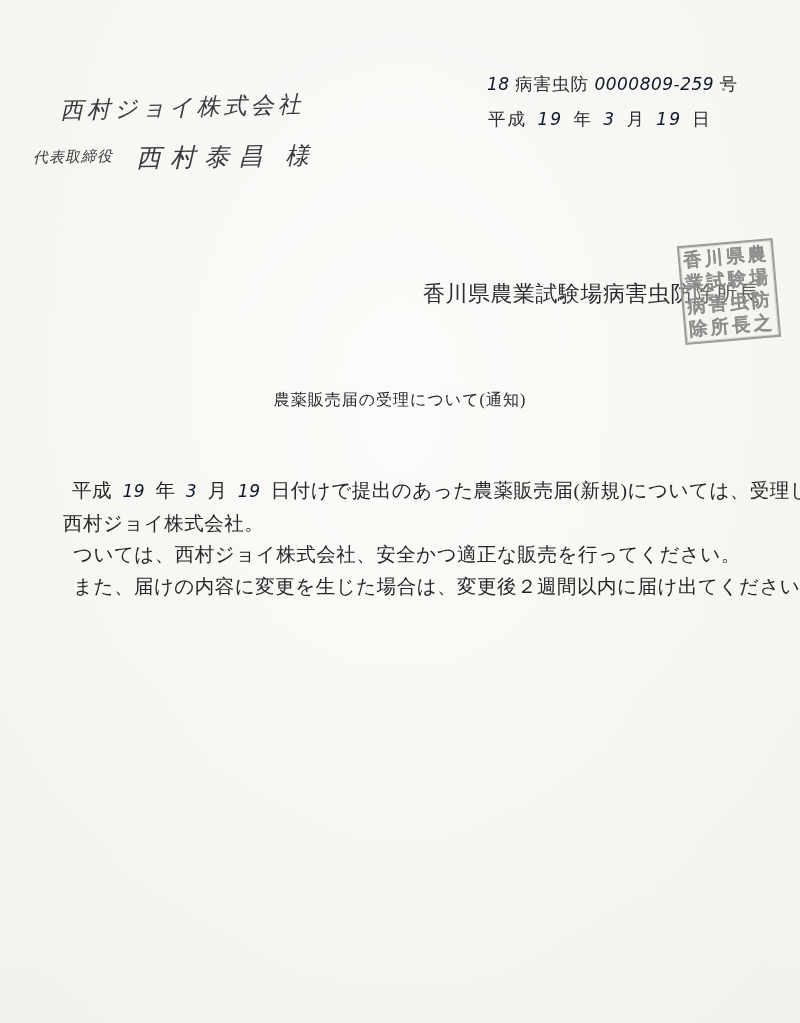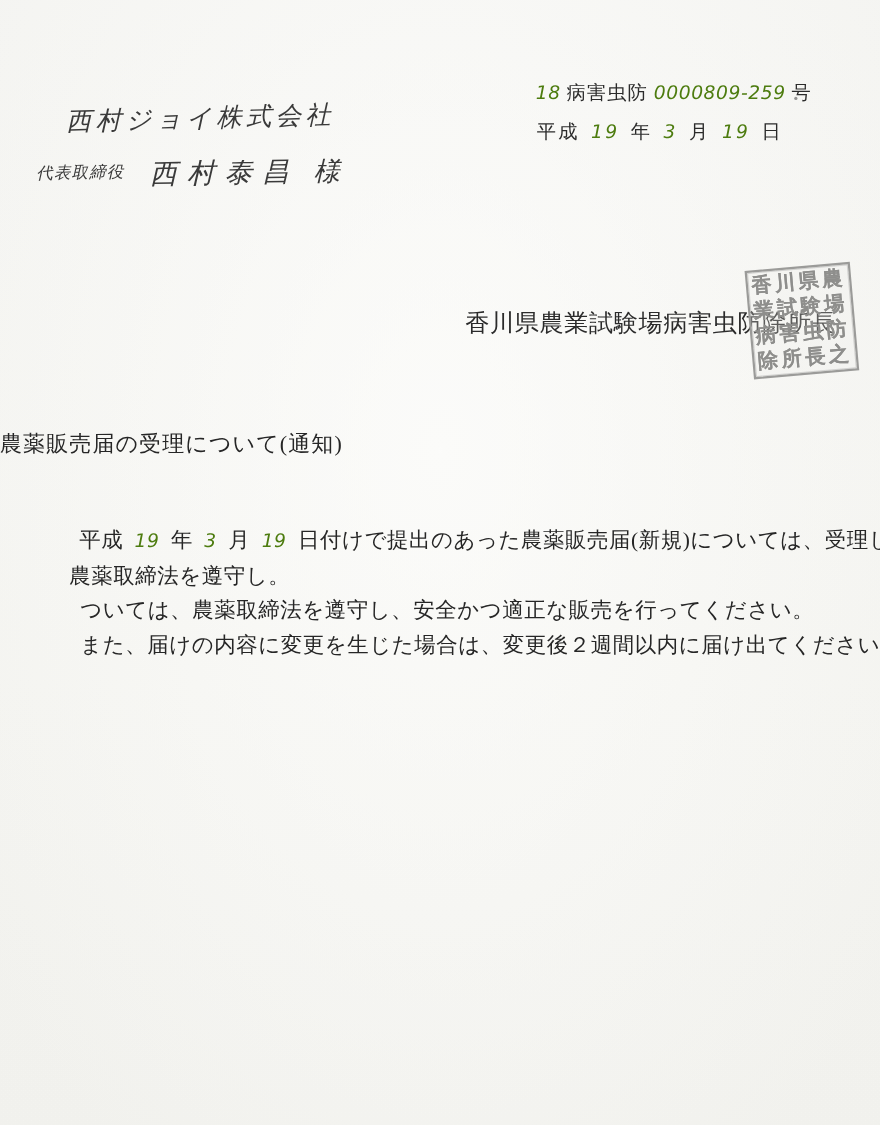--- a/index.html
+++ b/index.html
@@ -29,21 +29,21 @@
   
   .print {
     font-family: "Liberation Serif", "DejaVu Serif", serif;
     color: #2b2b2b;
   }
   
   .hw {
     font-family: "DejaVu Sans", "Liberation Sans", sans-serif;
     font-style: italic;
     font-weight: 400;
-    color: #4d7c0f;
+    color: #0f172a;
   }
   .doc-number {
     top: 72px;
     left: 487px;
     font-size: 17.5px;
     letter-spacing: 1px;
   }
   .doc-number .hw-num {
     font-size: 17px;
     letter-spacing: 0.5px;
@@ -125,21 +125,22 @@
     letter-spacing: 3px;
     text-align: center;
     color: #8e8e8c;
     text-shadow: 0 0 0.6px #9c9c9a;
     white-space: nowrap;
   }
   .subject-title {
     top: 390px;
     left: 0;
     right: 0;
-    font-size: 20px;
+    text-align: center;
+    font-size: 16px;
     letter-spacing: 1px;
     color: #262626;
   }
   .body-line {
     font-size: 19.5px;
     letter-spacing: 0.5px;
     color: #262626;
   }
   .body-line .hw-num {
     font-size: 17px;
@@ -192,15 +193,15 @@
 
 <div class="txt body-line print p1-l1">
   <span>平成</span>
   <span class="hw hw-num">19</span>
   <span>年</span>
   <span class="hw hw-num">3</span>
   <span>月</span>
   <span class="hw hw-num">19</span>
   <span>日付けで提出のあった農薬販売届(新規)については、受理した</span>
 </div>
-<div class="txt body-line print p1-l2">農薬取締法を遵守し。</div>
-<div class="txt body-line print p2">ついては、農薬取締法を遵守し、安全かつ適正な販売を行ってください。</div>
+<div class="txt body-line print p1-l2">西村ジョイ株式会社。</div>
+<div class="txt body-line print p2">ついては、西村ジョイ株式会社、安全かつ適正な販売を行ってください。</div>
 <div class="txt body-line print p3">また、届けの内容に変更を生じた場合は、変更後２週間以内に届け出てください。</div>
 
 </body></html>

